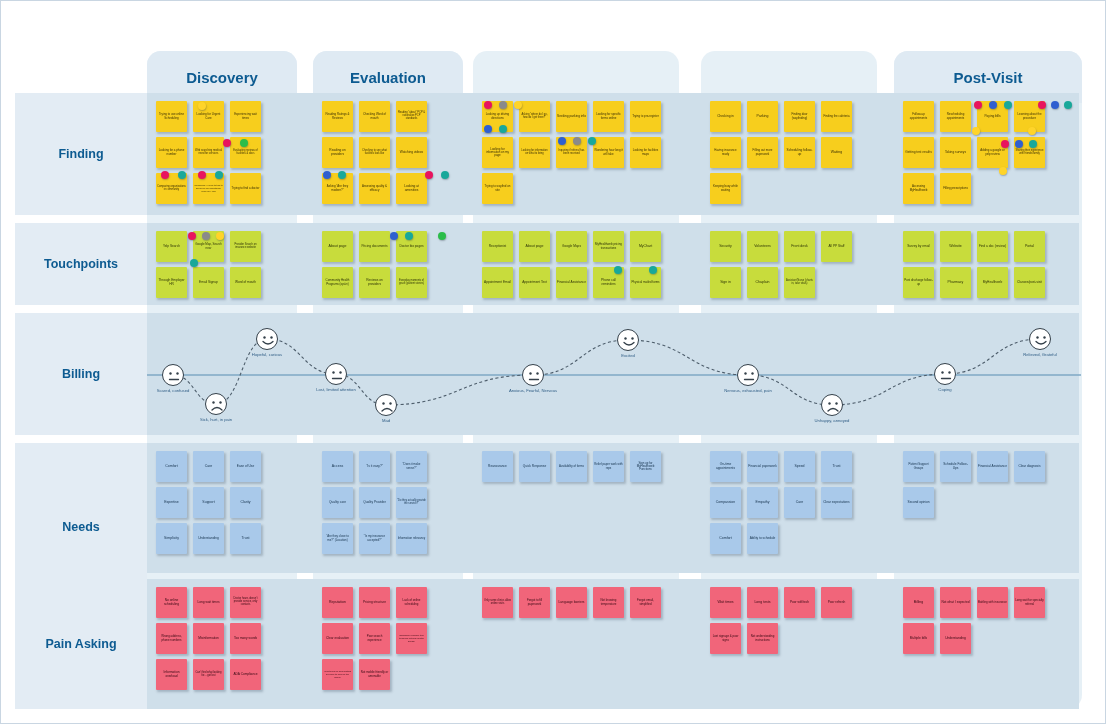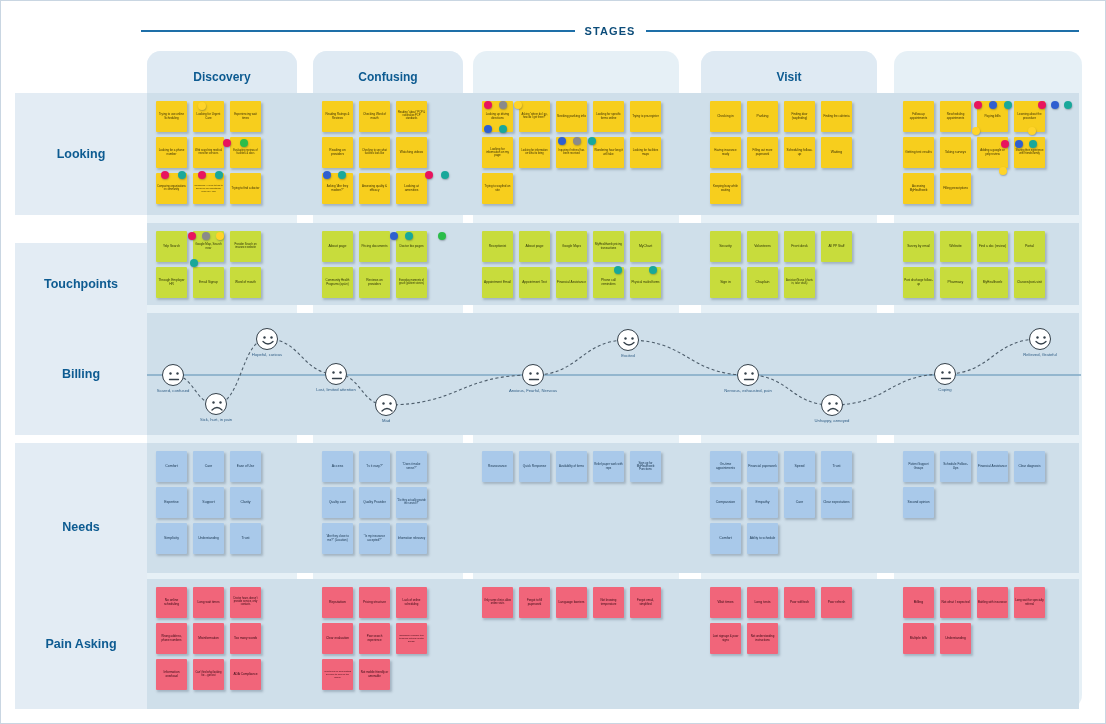--- a/index.html
+++ b/index.html
@@ -30,21 +30,21 @@
 
   
   .stage-tabs { position: absolute; left: 140px; top: 50px; right: 26px; height: 52px; }
   .stage-tab {
     position: absolute; top: 0; height: 52px;
     background: #dfeaf3;
     border-radius: 14px 14px 0 0;
     display: flex; align-items: center; justify-content: center;
   }
   .stage-tab span {
-    color: #0d5b91; font-weight: bold; font-size: 12px;
+    color: #0d5b91; font-weight: bold; font-size: 15px;
   }
 
   
   .row-label {
     position: absolute; left: 14px; width: 132px;
     background: #e3ecf4;
     display: flex; align-items: center; justify-content: center;
   }
   .row-label span {
     color: #0d5b91; font-weight: bold; font-size: 12.5px;
@@ -100,53 +100,48 @@
     transform: translateX(-50%);
     white-space: nowrap;
     font-size: 4.2px; color: #2f5d85;
   }
 </style>
 </head>
 <body>
 
 <div id="board">
 
-  <div class="stages-header">
-    <div class="stages-rule"></div>
-    <div class="stages-title">STAGES</div>
-    <div class="stages-rule"></div>
-  </div>
 
   <div id="stage-cols">
       <div class="stage-col" style="left: 146px; width: 150px;"></div>
       <div class="stage-col" style="left: 312px; width: 150px;"></div>
       <div class="stage-col" style="left: 472px; width: 206px;"></div>
       <div class="stage-col" style="left: 700px; width: 176px;"></div>
       <div class="stage-col" style="left: 893px; width: 188px;"></div>
     </div>
 
   <div class="stage-tabs">
       <div class="stage-tab" style="left: 6px; width: 150px;">
         <span>Discovery</span>
       </div>
       <div class="stage-tab" style="left: 172px; width: 150px;">
-        <span>Confusing</span>
-      </div>
-      <div class="stage-tab" style="left: 560px; width: 176px;">
-        <span>Visit</span>
+        <span>Evaluation</span>
+      </div>
+      <div class="stage-tab" style="left: 753px; width: 188px;">
+        <span>Post-Visit</span>
       </div>
     </div>
 
   <div id="rows-layer">
       <div class="row-band" style="top: 92px; height: 122px;"></div>
       <div class="row-label" style="top: 92px; height: 122px;">
-        <span>Looking</span>
+        <span>Finding</span>
       </div>
       <div class="row-band" style="top: 222px; height: 82px;"></div>
-      <div class="row-label" style="top: 222px; height: 82px; margin-top: 20px;">
+      <div class="row-label" style="top: 222px; height: 82px;">
         <span>Touchpoints</span>
       </div>
       <div class="row-band" style="top: 312px; height: 122px;"></div>
       <div class="row-label" style="top: 312px; height: 122px;">
         <span>Billing</span>
       </div>
       <div class="row-band" style="top: 442px; height: 130px;"></div>
       <div class="row-label" style="top: 442px; height: 168px;">
         <span>Needs</span>
       </div>

